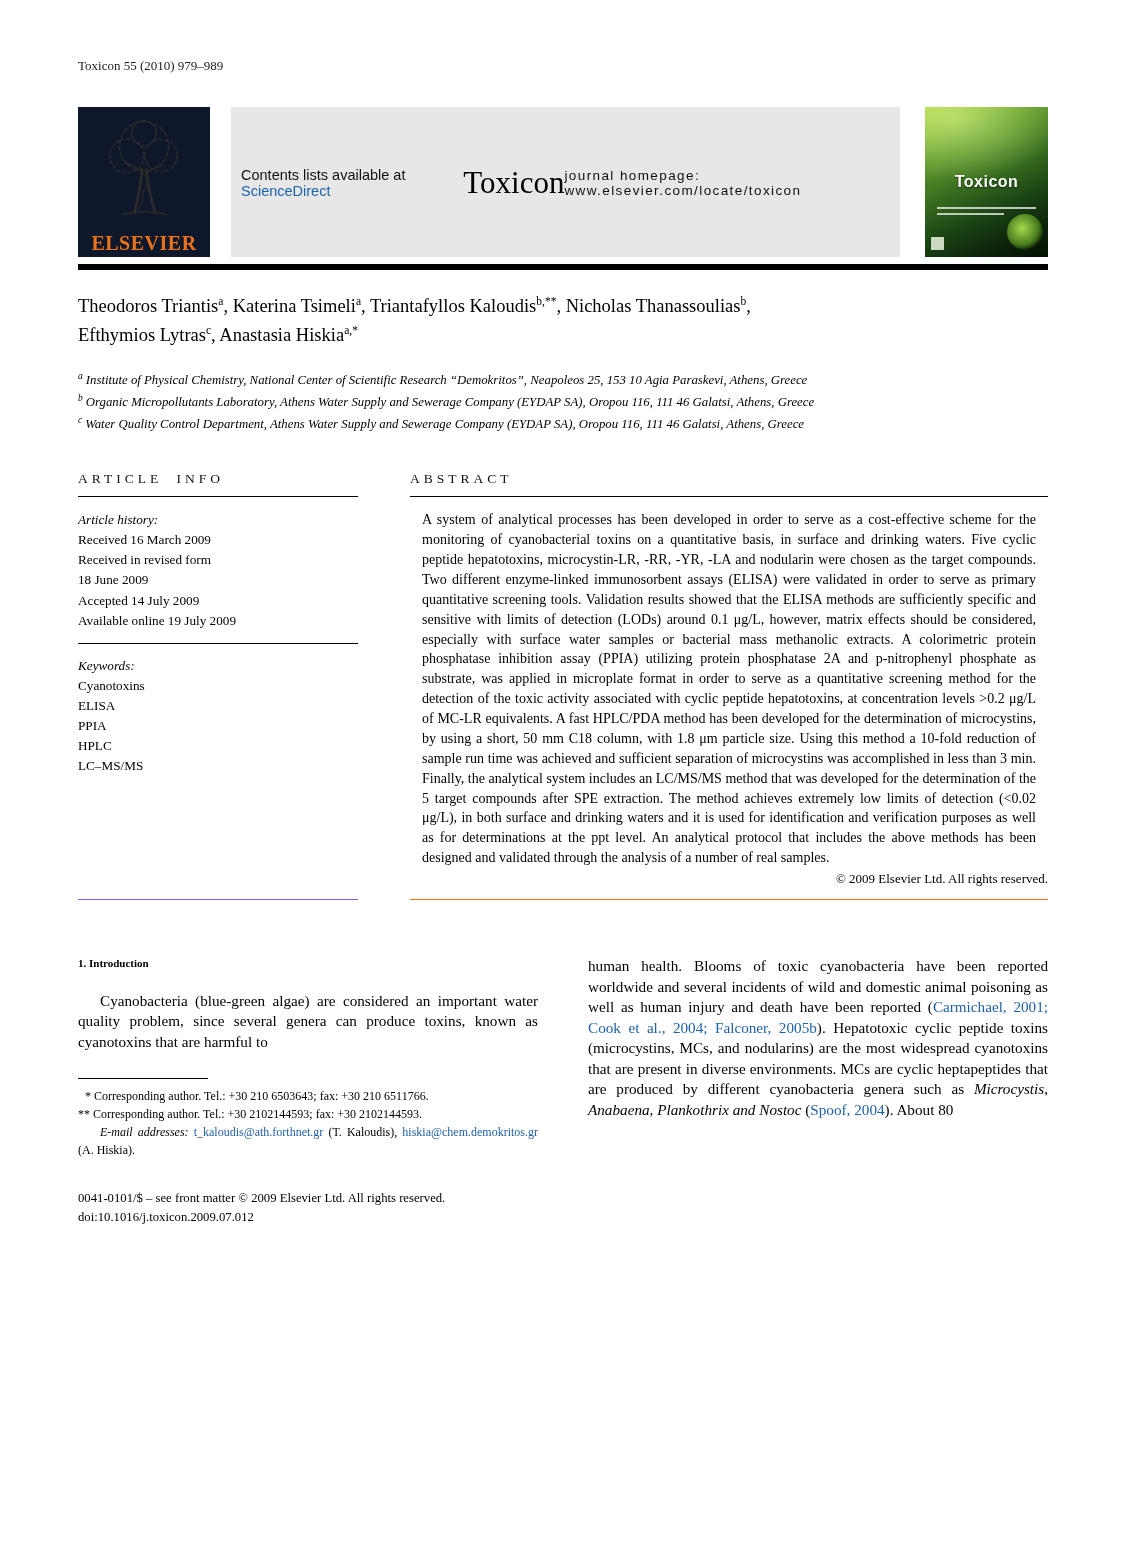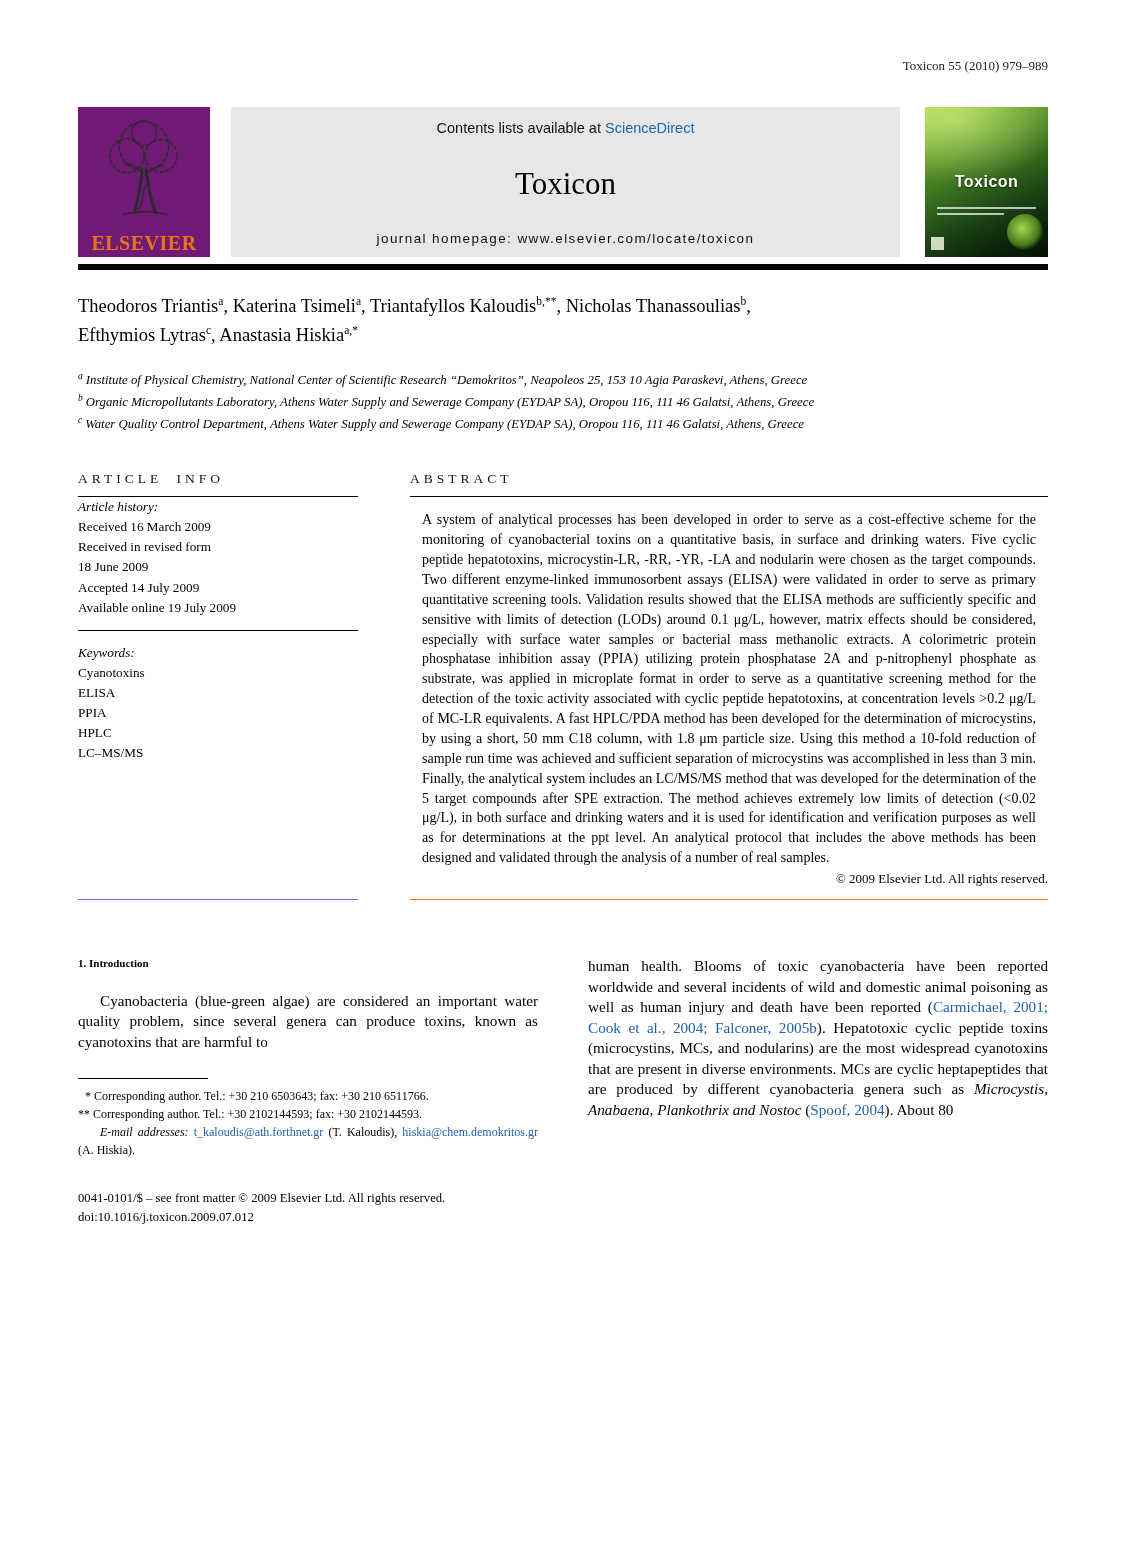--- a/index.html
+++ b/index.html
@@ -2,29 +2,29 @@
 <html><head>
 <meta charset="utf-8">
 <style>
   *{box-sizing:border-box}
   html,body{margin:0;padding:0}
   body{width:1134px;height:1548px;background:#ffffff;color:#000;
        font-family:"Liberation Serif","DejaVu Serif",serif;overflow:hidden}
   .page{width:100%;height:100%;padding:0 86px 0 78px;position:relative}
 
   
-  .journal-ref{padding-top:58px;text-align:right;font-size:13px;color:#222}
+  .journal-ref{padding-top:58px;text-align:left;font-size:13px;color:#222}
 
   
   .masthead{margin-top:33px;display:flex;height:150px}
-  .logo-box{width:132px;display:flex;flex-direction:column;align-items:center;justify-content:flex-end;padding-bottom:2px;background:#701a75}
+  .logo-box{width:132px;display:flex;flex-direction:column;align-items:center;justify-content:flex-end;padding-bottom:2px;background:#0f172a}
   .logo-tree{flex:1;display:flex;align-items:center;justify-content:center}
   .elsevier-word{font-size:20px;font-weight:bold;color:#e8731c;letter-spacing:.5px}
   .mast-center{flex:1;margin-left:21px;margin-right:25px;background:#e7e7e7;
-               display:flex;flex-direction:column;align-items:center;justify-content:space-between;
+               display:flex;flex-direction:row;align-items:center;justify-content:space-between;
                padding:13px 10px 11px}
   .contents-line{font-size:14.5px;font-family:"Liberation Sans",sans-serif;color:#111}
   .sd-link{color:#1b63ab;cursor:pointer}
   .mast-title{font-size:31px;color:#000}
   .homepage-line{font-size:13.5px;letter-spacing:1.4px;font-family:"Liberation Sans",sans-serif;color:#111;cursor:pointer}
 
   
   .cover-box{width:123px;height:150px;position:relative;overflow:hidden;
      background:linear-gradient(155deg,#aacf3f 0%,#679f2c 22%,#39701f 46%,#1b4414 66%,#0a2009 86%,#051204 100%)}
   .cover-box .sheen{position:absolute;left:-20%;top:-12%;width:140%;height:68%;
@@ -47,21 +47,21 @@
   .authors sup{font-size:11.5px}
   .affils{margin-top:20px;font-size:12.8px;font-style:italic;line-height:1.62}
   .affils sup{font-size:9.5px;margin-right:3px}
 
   
   .ia{display:flex;margin-top:36px;align-items:stretch}
   .info-col{width:280px;flex:none;padding-bottom:12px;border-bottom:1px solid #8b5cf6}
   .abs-col{flex:1;margin-left:52px;padding-bottom:12px;border-bottom:1px solid #f97316;display:flex;flex-direction:column}
   .col-heading{font-size:13.5px;letter-spacing:4px;word-spacing:7px;color:#111}
   .heading-rule{border-top:1px solid #000;margin-top:9px}
-  .info-body{font-size:13.2px;line-height:1.52;}
+  .info-body{font-size:13.2px;line-height:1.52;margin-top:13px}
   .label-it{font-style:italic}
   .mid-rule{border-top:1px solid #000;margin:12px 0}
   .abs-text{margin:13px 12px 0;font-size:14px;line-height:1.42;text-align:justify}
   .abs-copyright{text-align:right;font-size:13px;margin-top:3px}
 
   
   .body-cols{display:flex;margin-top:56px;font-size:15.2px;line-height:1.35}
   .left-col{width:460px;flex:none}
   .right-col{width:460px;flex:none;margin-left:50px}
   .section-heading{font-size:11px;font-weight:bold;margin:0 0 20px}

